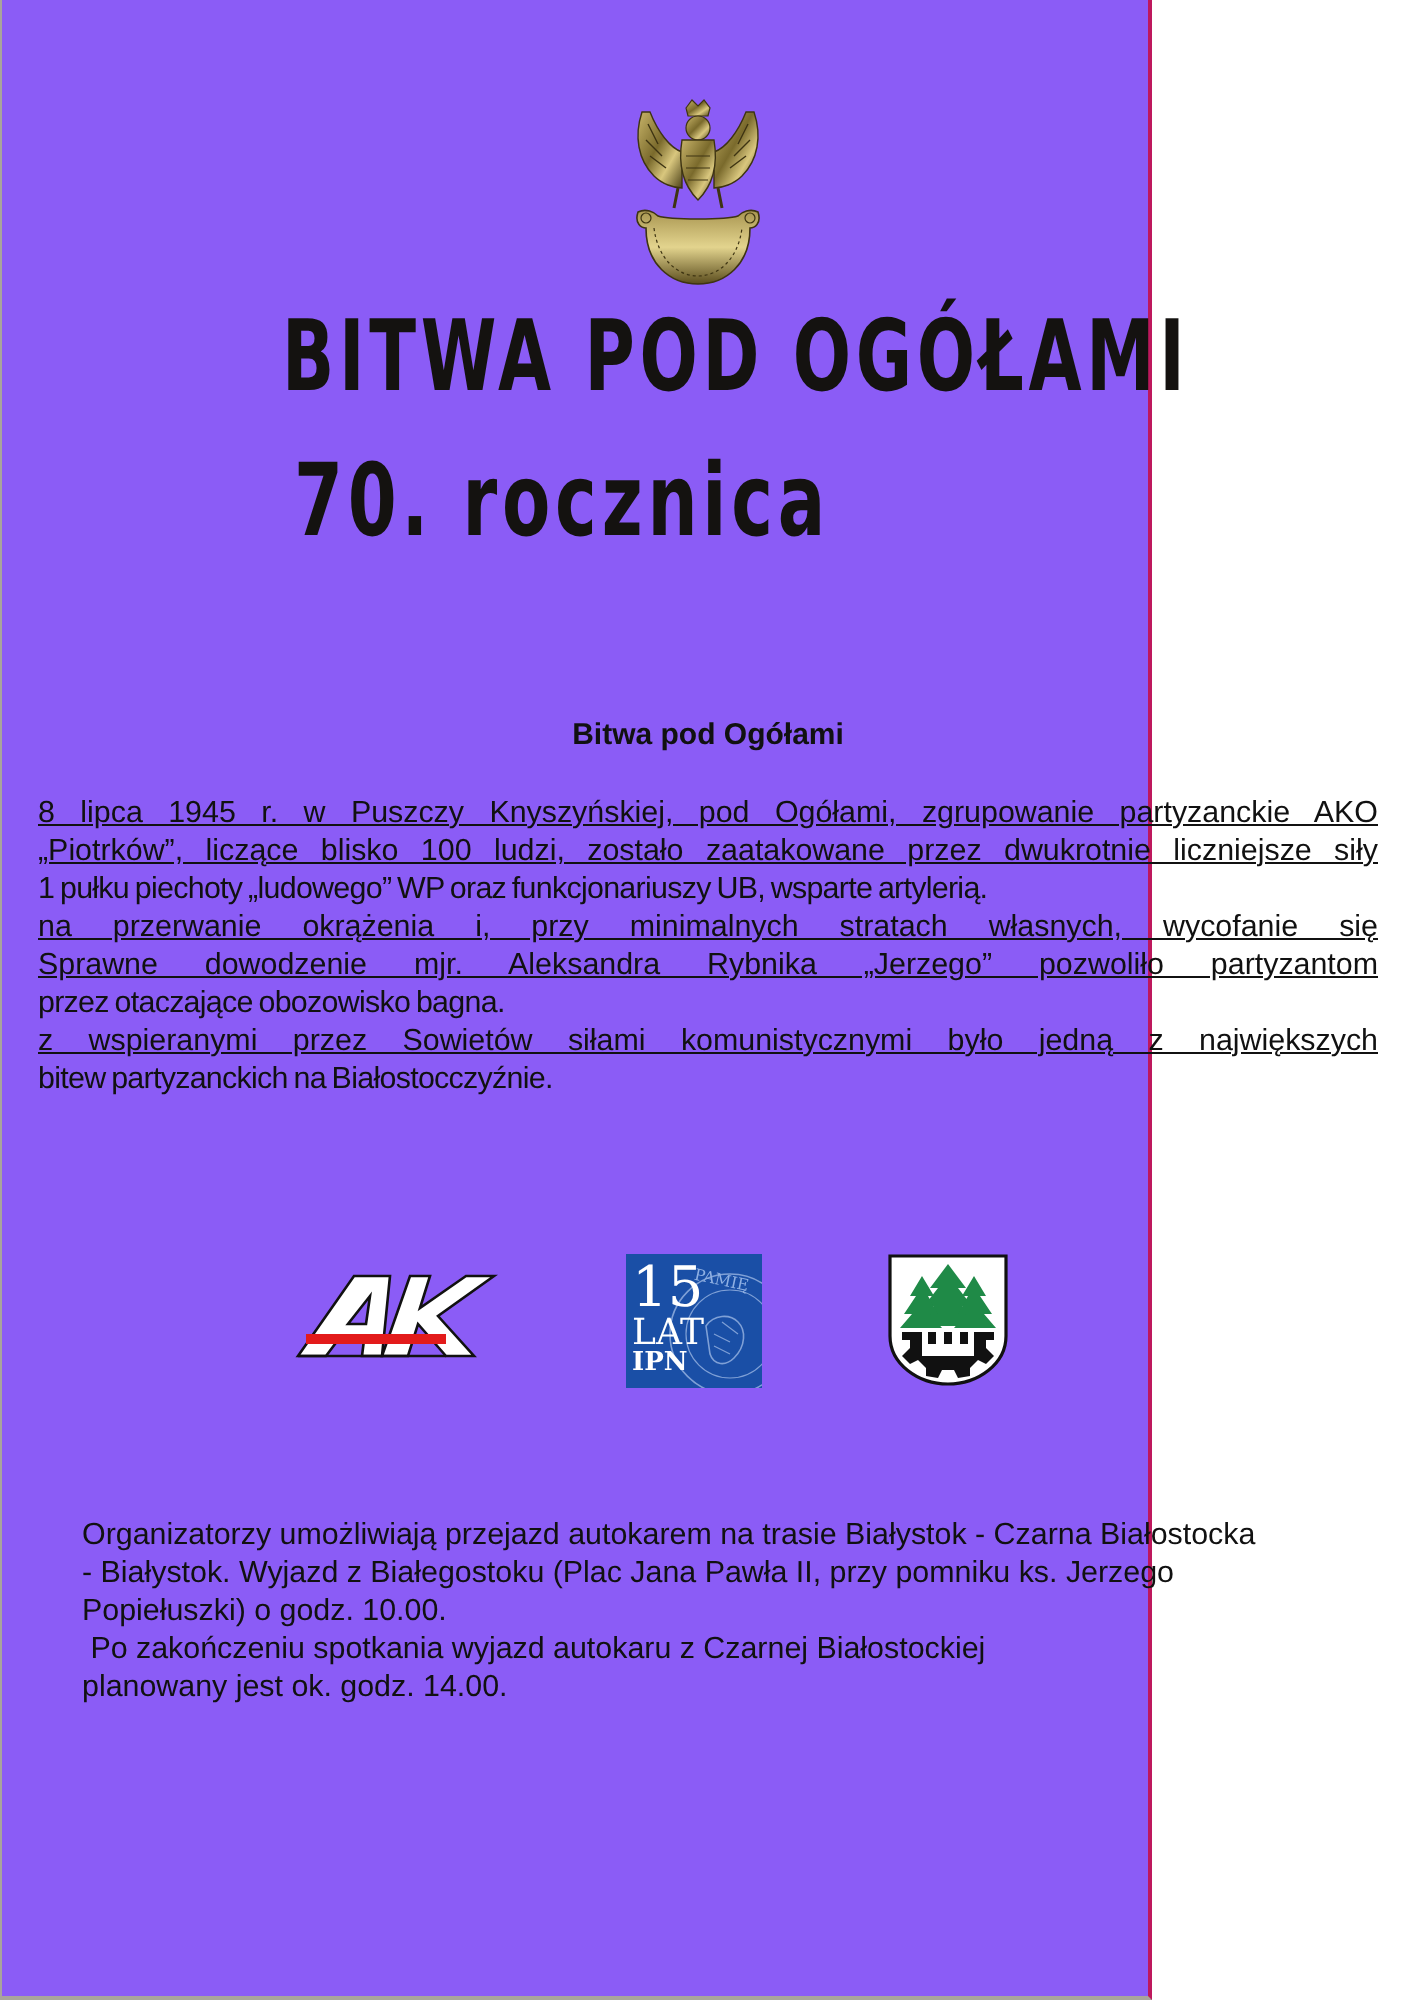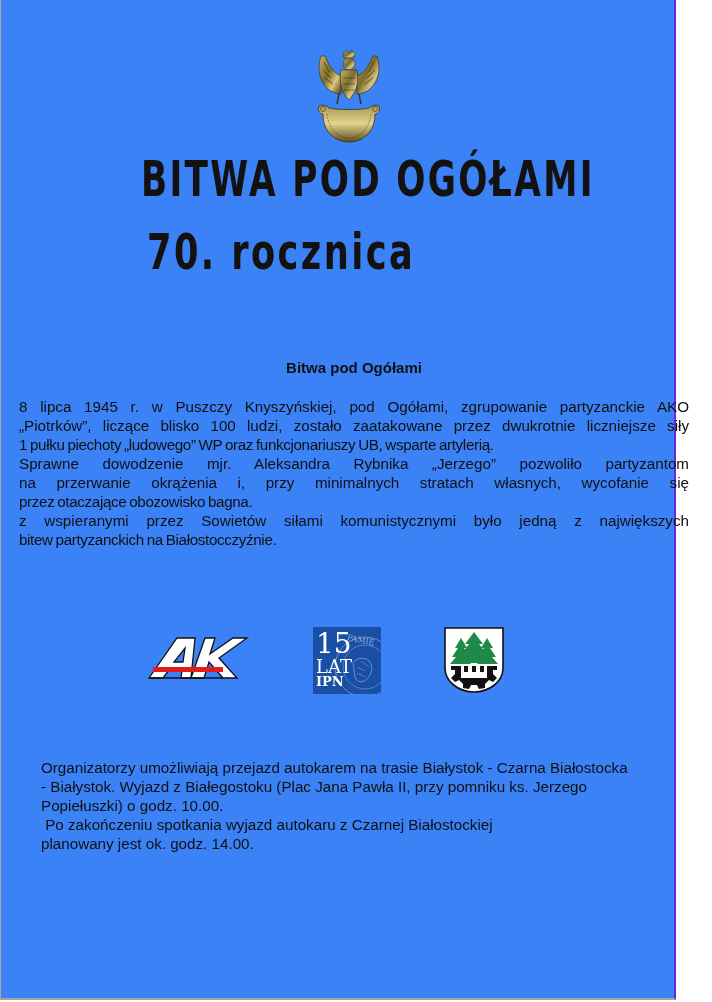--- a/index.html
+++ b/index.html
@@ -1,43 +1,43 @@
 <!DOCTYPE html>
 <html><head>
 <meta charset="utf-8">
 <style>
   html, body { margin:0; padding:0; }
   body { width:712px; height:1002px; background:#ffffff; position:relative; overflow:hidden; }
   .page {
-    position:absolute; left:0; top:0; width:676px; height:1000px;
-    background:#3b82f6;
+    position:absolute; left:0; top:0; width:576px; height:1000px;
+    background:#8b5cf6;
     border-left:1px solid #a9a49c;
     border-bottom:2px solid #a9a49c;
-    border-right:2px solid #6d28d9;
+    border-right:2px solid #be185d;
     box-sizing:border-box;
   }
   .emblem { position:absolute; left:314px; top:48px; width:68px; height:96px; }
   .title-main, .title-sub {
     position:absolute; font-family:"DejaVu Sans", sans-serif; font-weight:bold;
     color:#141210; letter-spacing:1px; white-space:nowrap;
     transform-origin:left top;
   }
   .title-main { left:140px; top:150px; font-size:44px; transform:scaleX(0.78) scaleY(1.12); letter-spacing:3px; }
   .title-sub  { left:146px; top:222px; font-size:44px; transform:scaleX(0.80) scaleY(1.14); letter-spacing:3px; }
 
   .section-heading {
     position:absolute; left:0; width:706px; top:359px; text-align:center;
     font-family:"Liberation Sans", sans-serif; font-weight:bold; font-size:15px; color:#111;
   }
   .body-text {
     position:absolute; left:18px; width:670px; top:397px;
     font-family:"Liberation Sans", sans-serif; font-size:15.2px; line-height:19px; color:#111;
   }
   .body-text p { margin:0; text-align:justify; }
-  .body-text .j-last { text-align-last:justify; }
+  .body-text .j-last { text-align-last:justify;text-decoration:underline; }
   .body-text .tight { letter-spacing:-0.35px; word-spacing:-1px; }
 
   .logo { position:absolute; }
   .logo-ak { left:146px; top:636px; width:102px; height:46px; }
   .logo-ipn { left:312px; top:627px; width:68px; height:67px; background:#1a4fa6; overflow:hidden; }
   .logo-ipn .num { position:absolute; left:3px; top:0px; font-family:"DejaVu Serif", serif; font-weight:normal; font-size:28px; color:#fff; }
   .logo-ipn .lat { position:absolute; left:3px; top:29px; font-family:"DejaVu Serif", serif; font-weight:normal; font-size:18px; color:#fff; }
   .logo-ipn .ipn { position:absolute; left:3px; top:47px; font-family:"DejaVu Serif", serif; font-weight:bold; font-size:13px; color:#fff; }
   .logo-ipn svg { position:absolute; left:0; top:0; }
   .logo-crest { left:442px; top:626px; width:62px; height:68px; }
@@ -91,22 +91,22 @@
 
   <div class="title-main">BITWA POD OGÓŁAMI</div>
   <div class="title-sub">70. rocznica</div>
 
   <div class="section-heading">Bitwa pod Ogółami</div>
 
   <div class="body-text">
     <p class="j-last">8 lipca 1945 r. w Puszczy Knyszyńskiej, pod Ogółami, zgrupowanie partyzanckie AKO</p>
     <p class="j-last">„Piotrków”, liczące blisko 100 ludzi, zostało zaatakowane przez dwukrotnie liczniejsze siły</p>
     <p class="tight">1 pułku piechoty „ludowego” WP oraz funkcjonariuszy UB, wsparte artylerią.</p>
+    <p class="j-last">na przerwanie okrążenia i, przy minimalnych stratach własnych, wycofanie się</p>
     <p class="j-last">Sprawne dowodzenie mjr. Aleksandra Rybnika „Jerzego” pozwoliło partyzantom</p>
-    <p class="j-last">na przerwanie okrążenia i, przy minimalnych stratach własnych, wycofanie się</p>
     <p class="tight">przez otaczające obozowisko bagna.</p>
     <p class="j-last">z wspieranymi przez Sowietów siłami komunistycznymi było jedną z największych</p>
     <p class="tight">bitew partyzanckich na Białostocczyźnie.</p>
   </div>
 
   <div class="logo logo-ak">
     <svg width="102" height="46" viewBox="0 0 102 46">
 
       <path d="M2 42 L30 2 L48 2 L44 42 L34 42 L35 34 L22 34 L16 42 Z M27 26 L36 26 L38 12 Z" fill="#ffffff" stroke="#111" stroke-width="1.3" fill-rule="evenodd"></path>
 

